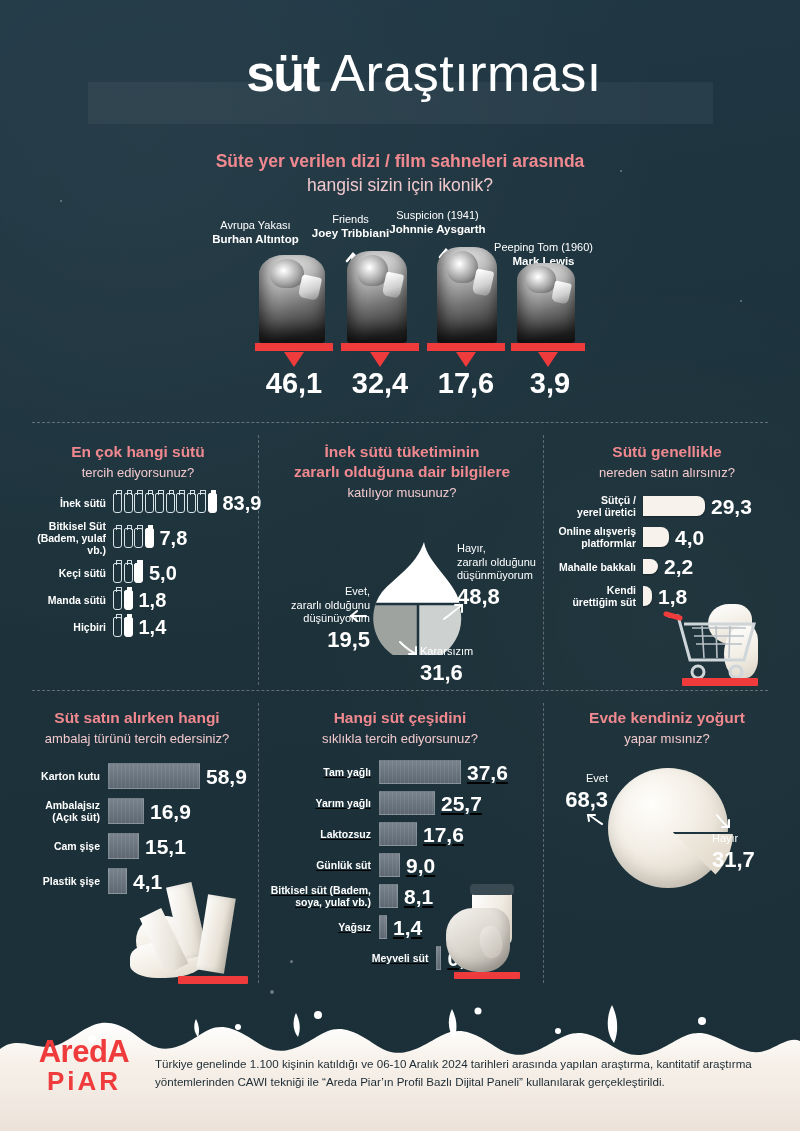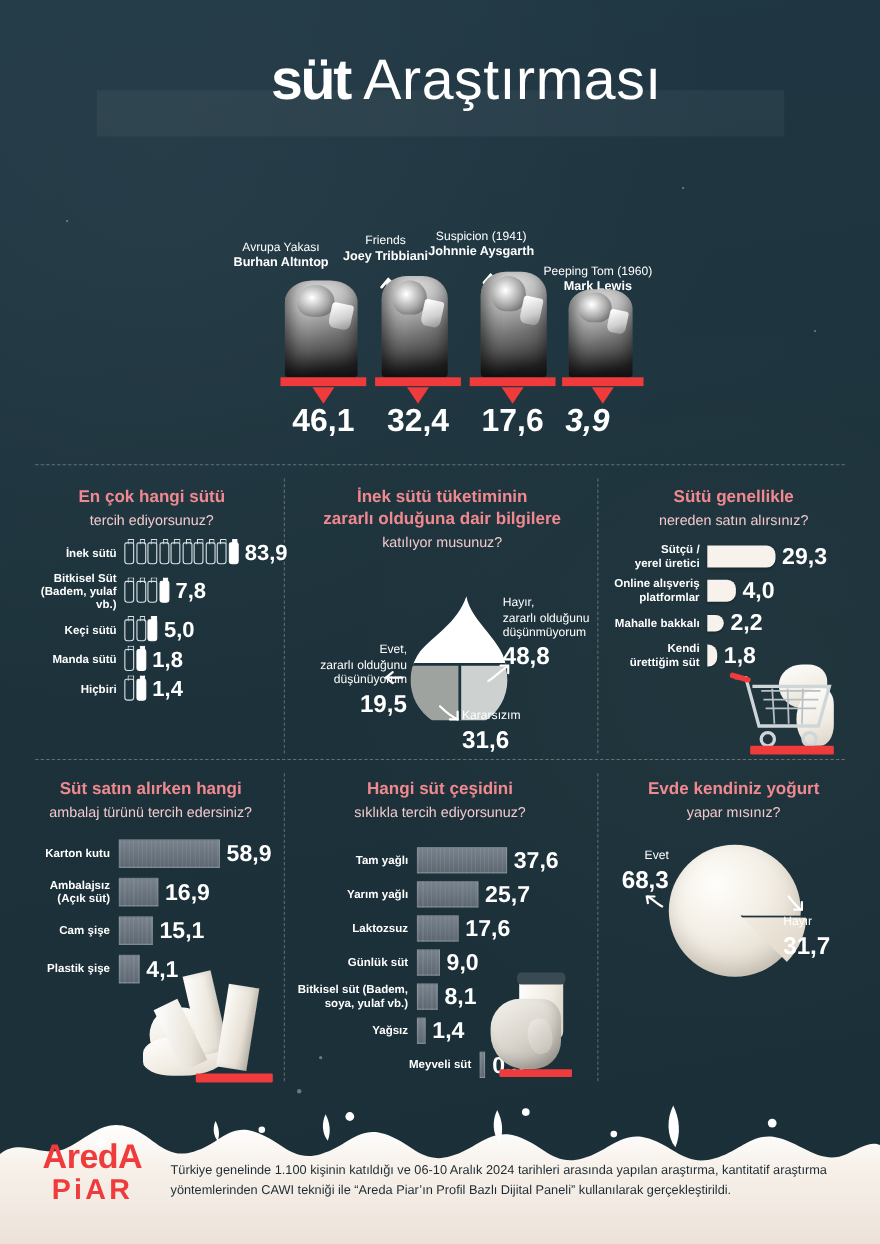--- a/index.html
+++ b/index.html
@@ -207,20 +207,24 @@
   <div class="speck" style="left:740px;top:300px;width:2px;height:2px"></div>
   <div class="speck" style="left:290px;top:960px;width:3px;height:3px"></div>
   <div class="speck" style="left:270px;top:990px;width:4px;height:4px"></div>
   <div class="speck" style="left:620px;top:170px;width:2px;height:2px"></div>
 
   <div class="title-band"></div>
   <div class="title">
     <span class="b">süt</span><span style="display:inline-block;width:12px"></span><span class="t">Araştırması</span>
   </div>
 
+  <div class="q-hero q">
+    <div class="l1">Süte yer verilen dizi / film sahneleri arasında</div>
+    <div class="l2">hangisi sizin için ikonik?</div>
+  </div>
 
   <div class="scenes">
 
     <div class="scene-lbl" style="left:-72px;top:0px;">
       <span>Avrupa Yakası</span>
       <span class="nm">Burhan Altıntop</span>
     </div>
     <div class="arrow" style="left:25px;top:40px;">
       <svg viewBox="0 0 28 26">
           <path d="M3 4 C10 6 18 12 23 22" stroke="#fff" stroke-width="2.6" fill="none" stroke-linecap="round"></path>
@@ -276,21 +280,21 @@
       <svg viewBox="0 0 28 26">
           <path d="M2 22 C9 17 17 10 24 4" stroke="#fff" stroke-width="2.6" fill="none" stroke-linecap="round"></path>
           <path d="M16 3 L25 3 L25 12" stroke="#fff" stroke-width="2.6" fill="none" stroke-linecap="round"></path>
         </svg>
     </div>
     <div class="fig" style="left:272px;width:58px;height:80px;bottom:55px;">
         <div class="person"></div>
       </div>
     <div class="redbar" style="left:266px;width:74px;"></div>
     <div class="tri" style="left:293px;"></div>
-    <div class="scene-val" style="left:244px;font-style:italic;">3,9</div>
+    <div class="scene-val" style="left:260px;">3,9</div>
   </div>
 
   <div class="hdiv" style="left:32px;top:422px;width:736px;"></div>
   <div class="hdiv" style="left:32px;top:690px;width:736px;"></div>
   <div class="vdiv" style="left:258px;top:435px;height:250px;"></div>
   <div class="vdiv" style="left:543px;top:435px;height:250px;"></div>
   <div class="vdiv" style="left:258px;top:703px;height:280px;"></div>
   <div class="vdiv" style="left:543px;top:703px;height:280px;"></div>
 
   <div class="panel" style="left:24px;top:442px;width:228px;">
@@ -498,21 +502,21 @@
     <div style="position:absolute;left:72px;top:16px;width:28px;height:76px;background:linear-gradient(95deg,#fdfcf9,#e7e1d6 65%,#c7c1b5);transform:rotate(9deg);box-shadow:inset -4px 0 6px rgba(0,0,0,.1);"></div>
     <div style="position:absolute;left:22px;top:30px;width:24px;height:62px;background:linear-gradient(120deg,#ffffff,#e9e4da 70%,#cbc5ba);transform:rotate(-26deg);"></div>
     <div class="redplat" style="left:48px;top:96px;width:70px;height:8px;"></div>
   </div>
 
   <div class="panel" style="left:266px;top:708px;width:268px;">
     <div class="q">
       <div class="l1">Hangi süt çeşidini</div>
       <div class="l2">sıklıkla tercih ediyorsunuz?</div>
     </div>
-    <div style="margin-top:21px;">
+    <div style="margin-top:11px;text-decoration:underline;">
       <div class="grow" style="margin-bottom:7px;">
         <div class="lab" style="flex:0 0 105px;">Tam yağlı</div>
         <div class="gbar" style="width:82px;height:24px;"></div>
         <div class="gval">37,6</div>
       </div>
       <div class="grow" style="margin-bottom:7px;">
         <div class="lab" style="flex:0 0 105px;">Yarım yağlı</div>
         <div class="gbar" style="width:56px;height:24px;"></div>
         <div class="gval">25,7</div>
       </div>

